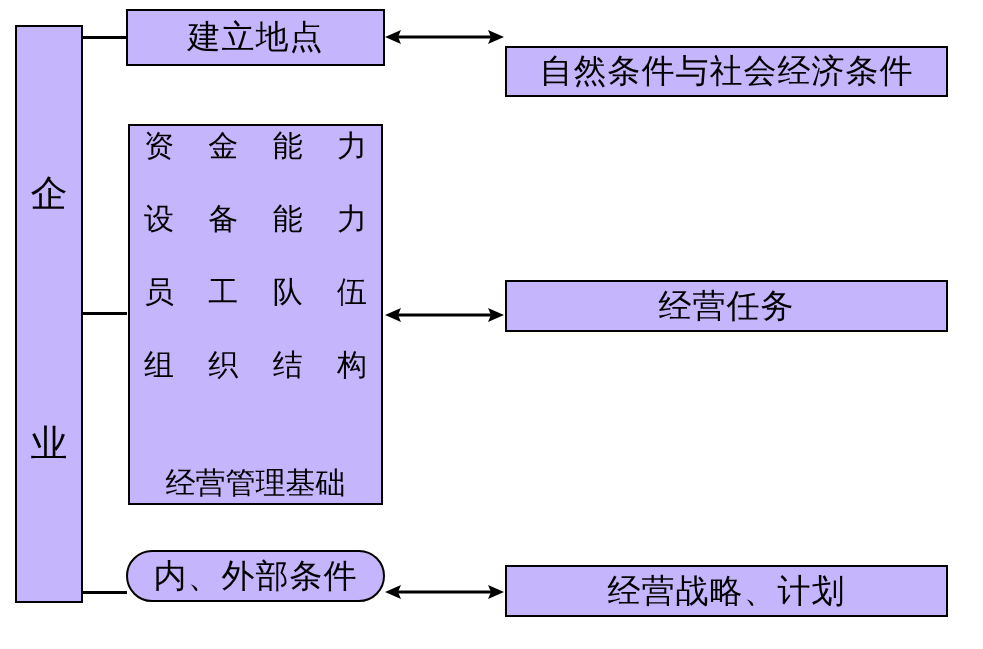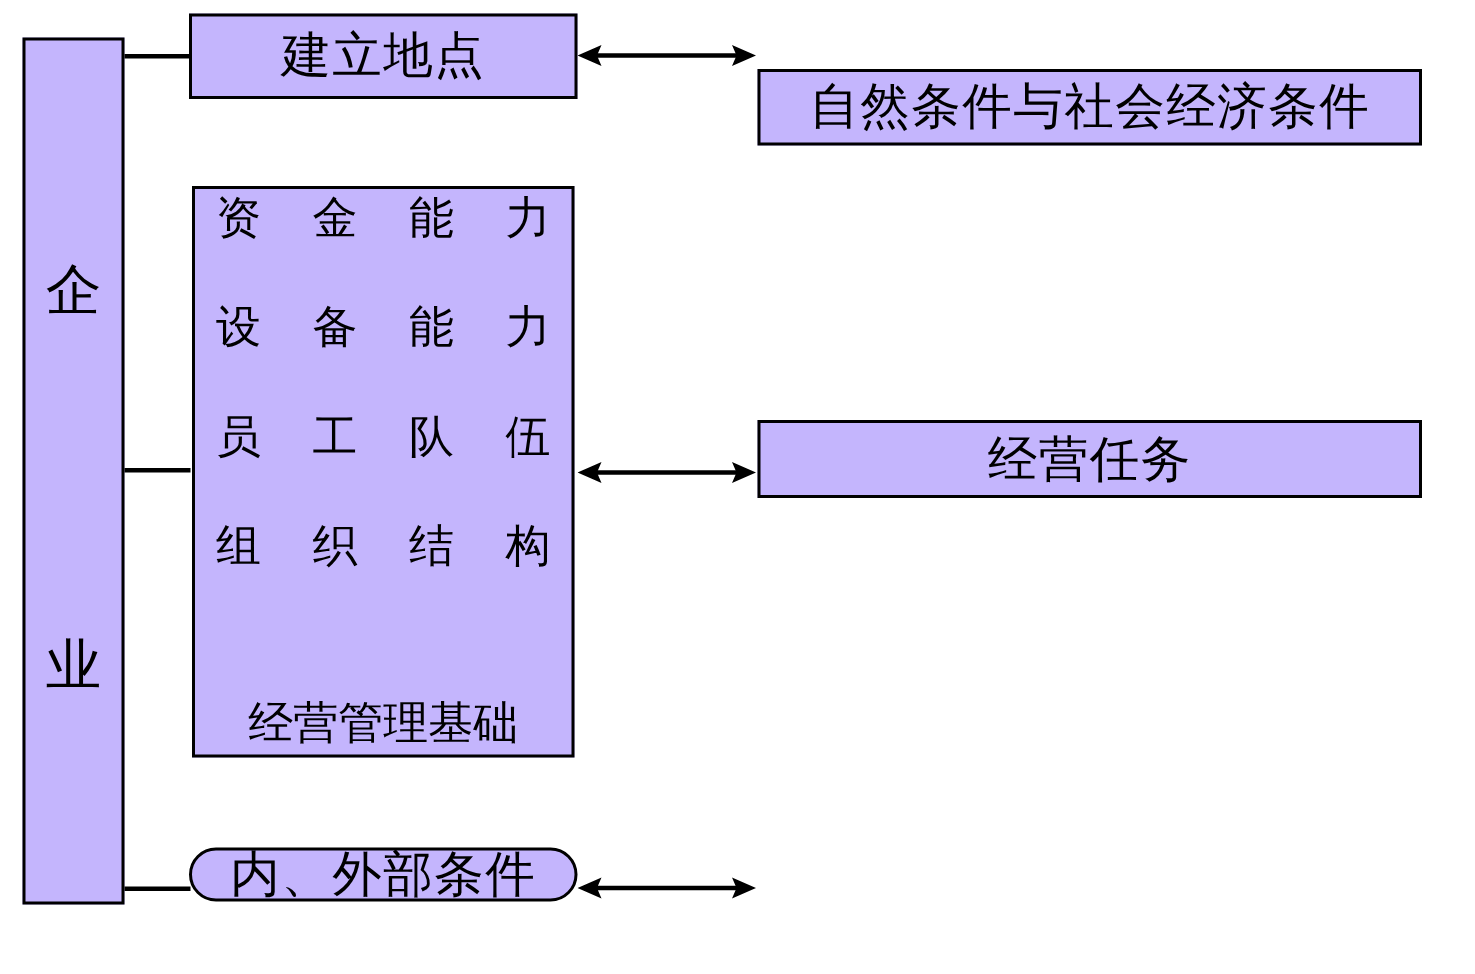--- a/index.html
+++ b/index.html
@@ -62,23 +62,23 @@
 
   
   #box-location {
     left: 126px;
     top: 9px;
     width: 259px;
     height: 57px;
   }
   #box-conditions {
     left: 126px;
-    top: 565px;
+    top: 550px;
     width: 259px;
-    height: 36px;
+    height: 52px;
     border-radius: 26px;
   }
   #box-location .btext,
   #box-conditions .btext {
     font-size: 33px;
     letter-spacing: 1px;
     white-space: nowrap;
   }
 
   
@@ -186,14 +186,17 @@
       <polygon points="119,12 103,5 106,12 103,19" fill="#000"></polygon>
     </svg>
   </div>
 
   <div class="box rbox" id="box-natural">
     <span class="btext">自然条件与社会经济条件</span>
   </div>
   <div class="box rbox" id="box-task">
     <span class="btext">经营任务</span>
   </div>
+  <div class="box rbox" id="box-strategy">
+    <span class="btext">经营战略、计划</span>
+  </div>
 
 </div>
 
 </body></html>

